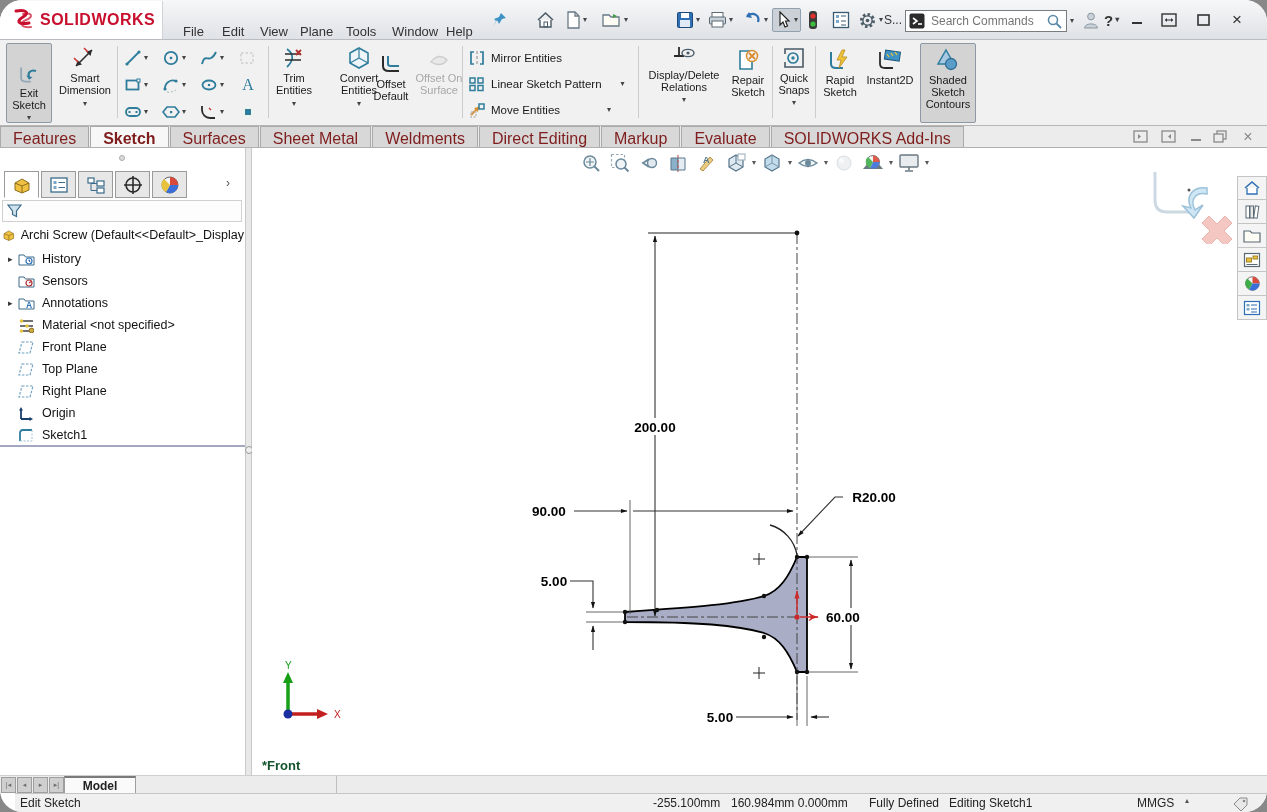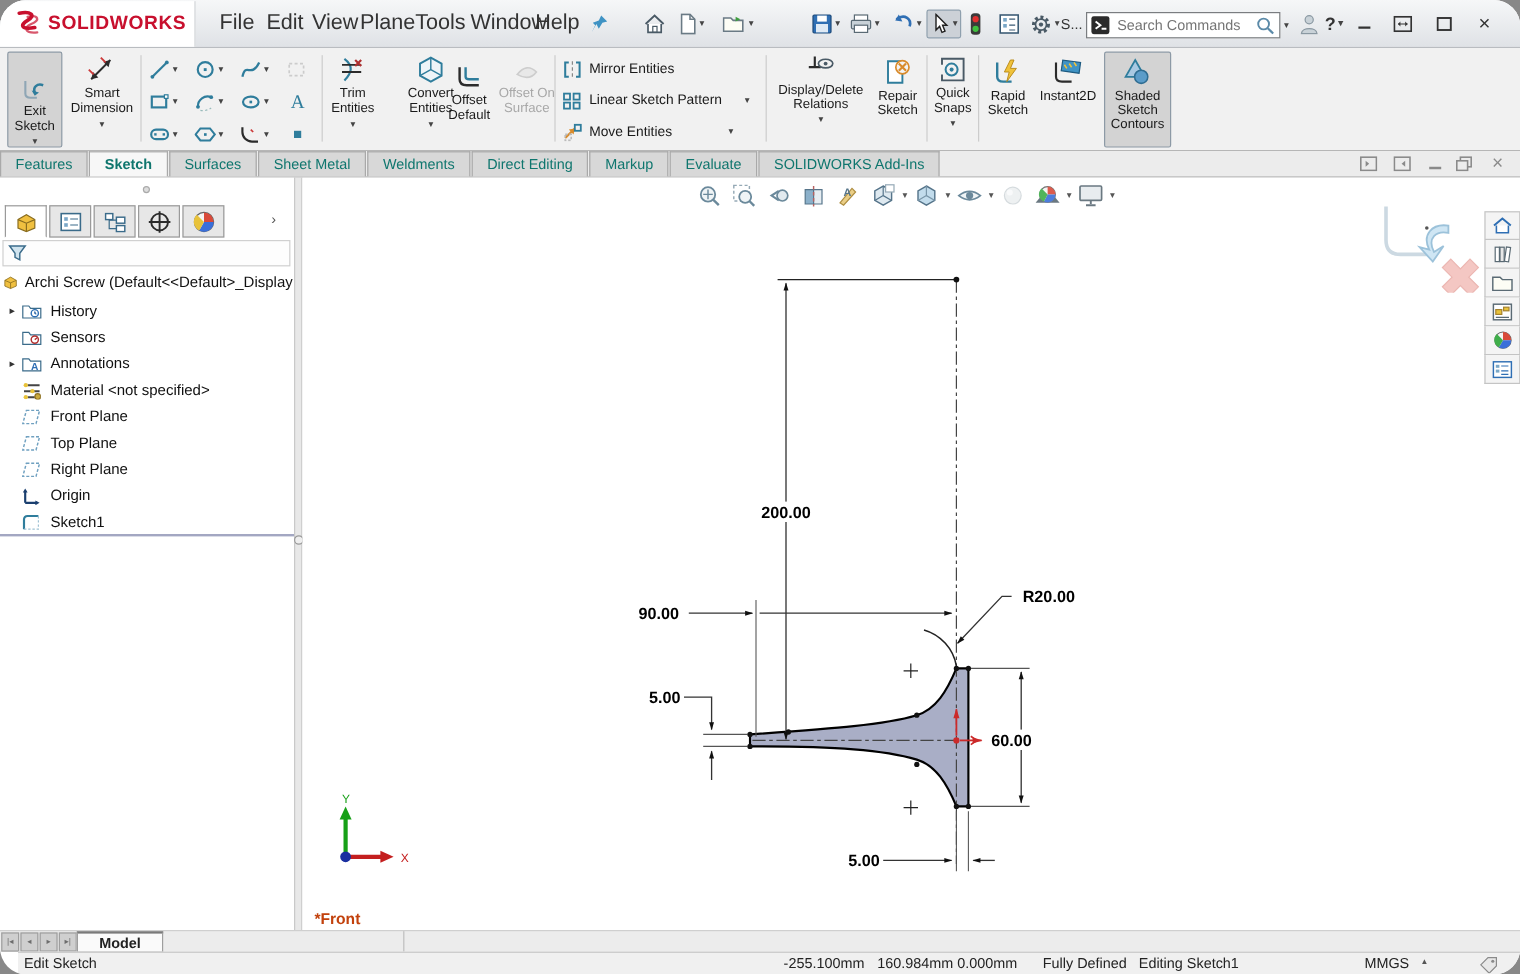--- a/index.html
+++ b/index.html
@@ -5,59 +5,59 @@
   html,body{margin:0;padding:0;background:#888;}
   *{box-sizing:border-box;}
   .app{position:relative;width:1267px;height:812px;background:#fff;font-family:"Liberation Sans",sans-serif;font-size:12px;color:#222;overflow:hidden;margin:0 auto;border-radius:22px;}
   .abs{position:absolute;}
   svg{display:block;}
   .caret{font-size:8px;color:#444;line-height:8px;}
   
   .titlebar{position:absolute;left:0;top:0;width:1267px;height:40px;background:linear-gradient(#f6f7f8,#dfe2e6);border-bottom:1px solid #b9bcc0;}
   .logo{position:absolute;left:0;top:1px;width:163px;height:38px;background:#fff;border-right:1px solid #cfd2d6;display:flex;align-items:center;padding-left:10px;gap:4px;}
   .logo-txt{font-size:16px;font-weight:bold;color:#c8102e;letter-spacing:.5px;}
-  .menu{position:absolute;top:8px;font-size:18px;color:#333;cursor:default;}
+  .menu{position:absolute;top:24px;font-size:13px;color:#333;cursor:default;}
   .tbtn{position:absolute;top:8px;height:24px;display:flex;align-items:center;gap:2px;}
   .pressed-box{background:#ccd1d7;border:1px solid #8fa0ae;border-radius:2px;padding:1px 2px;}
   .searchbox{position:absolute;left:905px;top:10px;width:162px;height:22px;background:#fff;border:1px solid #7a7d80;display:flex;align-items:center;padding:0 3px;gap:4px;}
   .searchbox input{border:none;outline:none;flex:1;font-family:"Liberation Sans",sans-serif;font-size:12px;color:#555;background:transparent;width:90px;}
   .wctl{position:absolute;top:10px;width:22px;height:20px;display:flex;align-items:center;justify-content:center;color:#333;font-size:14px;}
   
   .ribbon{position:absolute;left:0;top:40px;width:1267px;height:86px;background:#f1f1f1;border-bottom:1px solid #b6b6b6;}
   .rsep{position:absolute;top:6px;height:72px;width:1px;background:#cccccc;}
   .rbig{position:absolute;display:flex;flex-direction:column;align-items:center;text-align:center;font-size:11px;line-height:12px;color:#1a1a1a;}
   .rbig .lbl{margin-top:2px;}
   .pressed{background:#d3d3d3;border:1px solid #8d9aa6;border-radius:2px;}
   .disabled{color:#a8a8a8;}
   .gcell{position:absolute;display:flex;align-items:center;gap:2px;}
   .rrow{position:absolute;display:flex;align-items:center;gap:5px;font-size:11.5px;color:#1a1a1a;}
   
   .tabbar{position:absolute;left:0;top:126px;width:1267px;height:22px;background:#ececec;border-bottom:1px solid #b0b0b0;display:flex;align-items:flex-end;}
-  .dtab{height:21px;padding:3px 12px 2px;background:#d8d8d8;border:1px solid #a9a9a9;border-bottom:none;margin-right:1px;font-size:12px;color:#0f766e;white-space:nowrap;}
+  .dtab{height:21px;padding:3px 12px 2px;background:#d8d8d8;border:1px solid #a9a9a9;border-bottom:none;margin-right:1px;font-size:16px;color:#7f1d1d;white-space:nowrap;}
   .dtab.active{background:#f7f7f7;font-weight:bold;}
   .docctl{position:absolute;top:2px;width:20px;height:17px;display:flex;align-items:center;justify-content:center;color:#8a8a8a;}
   
   .lpanel{position:absolute;left:0;top:148px;width:245px;height:627px;background:#fff;}
   .ptab{position:absolute;top:23px;width:35px;height:27px;border:1px solid #9a9a9a;background:#e7e7e7;display:flex;align-items:center;justify-content:center;}
   .ptab.active{background:#fff;border-bottom-color:#fff;}
   .filterrow{position:absolute;left:2px;top:52px;width:240px;height:22px;border:1px solid #d0d0d0;background:#fdfdfd;display:flex;align-items:center;padding-left:3px;}
   .troot{position:absolute;left:2px;top:79px;display:flex;align-items:center;gap:5px;font-size:12.5px;color:#111;white-space:nowrap;overflow:hidden;width:242px;}
   .titem{position:absolute;left:0;display:flex;align-items:center;height:22px;width:100%;font-size:12.5px;color:#111;}
   .texp{width:16px;padding-left:8px;font-size:9px;color:#333;}
   .tico{width:20px;display:flex;justify-content:center;}
   .tlabel{margin-left:6px;white-space:nowrap;}
   .vsplit{position:absolute;left:245px;top:148px;width:7px;height:627px;background:#e8e8e8;border-left:1px solid #c9c9c9;border-right:1px solid #c9c9c9;}
   
   .viewport{position:absolute;left:252px;top:148px;width:1015px;height:627px;background:#fff;overflow:hidden;}
   .hud{position:absolute;left:326px;top:3px;display:flex;align-items:center;gap:3px;opacity:.9;}
   .hudbtn{width:26px;height:24px;display:flex;align-items:center;justify-content:center;}
   .rstrip{position:absolute;right:0;top:28px;width:30px;display:flex;flex-direction:column;}
   .rsbtn{width:30px;height:24px;background:#f4f4f4;border:1px solid #c4c4c4;border-top:none;display:flex;align-items:center;justify-content:center;}
   .rsbtn:first-child{border-top:1px solid #c4c4c4;}
-  .viewlabel{position:absolute;left:10px;top:610px;font-weight:bold;font-size:13px;color:#c2410c;}
+  .viewlabel{position:absolute;left:10px;top:610px;font-weight:bold;font-size:13px;color:#14532d;}
   .dimtext{font-family:"Liberation Sans",sans-serif;font-size:13.5px;font-weight:600;fill:#000;}
   
   .modelbar{position:absolute;left:0;top:775px;width:1267px;height:18px;background:#ececec;border-top:1px solid #cfcfcf;}
   .navbtn{position:absolute;top:1px;width:15px;height:16px;background:#cfcfcf;border:1px solid #9e9e9e;color:#6d6d6d;font-size:7px;display:flex;align-items:center;justify-content:center;}
   .modeltab{position:absolute;left:64px;top:0;width:72px;height:18px;background:#fafafa;border:1px solid #9e9e9e;border-top:2px solid #7a7a7a;display:flex;align-items:center;justify-content:center;font-weight:bold;font-size:12px;}
   .statusbar{position:absolute;left:15px;top:793px;width:1267px;height:19px;background:#f0f0f0;border-top:1px solid #c5c5c5;font-size:12px;color:#222;}
   .sitem{position:absolute;top:2px;white-space:nowrap;}
 </style>
 </head>
 <body>

